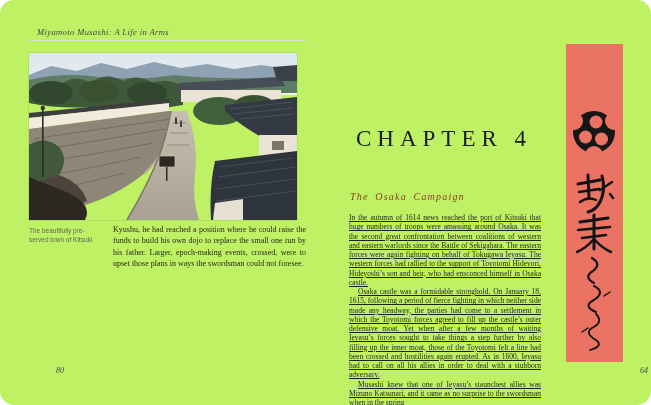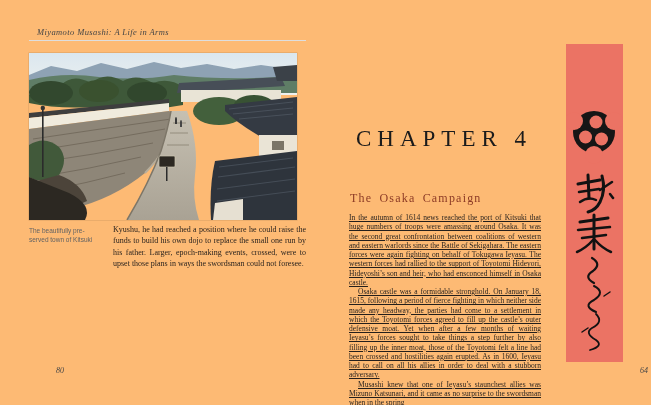--- a/index.html
+++ b/index.html
@@ -1,34 +1,34 @@
 <!DOCTYPE html>
 <html><head>
 <meta charset="utf-8">
 <style>
   html,body{margin:0;padding:0;background:#ffffff;}
-  .spread{position:relative;width:651px;height:405px;background:#fdba74;overflow:hidden;
-          font-family:"Liberation Serif",serif;color:#241f1c;}
+  .spread{position:relative;width:651px;height:405px;background:#bef264;overflow:hidden;
+          font-family:"Liberation Serif",serif;color:#241f1c;border-radius:14px;}
 
   .running-header{position:absolute;left:37px;top:27px;font-style:italic;font-size:8.5px;
                   letter-spacing:.4px;color:#454545;}
   .header-rule{position:absolute;left:29px;top:40px;width:277px;height:1px;background:#dedede;}
 
   .photo-frame{position:absolute;left:29px;top:53px;width:268px;height:167px;box-shadow:0 0 0 .5px rgba(0,0,0,.15);}
   .caption{position:absolute;left:29px;top:226px;width:86px;font-family:"Liberation Sans",sans-serif;
            font-size:6.5px;line-height:9px;color:#636363;}
   .body-left{position:absolute;left:113px;top:224px;width:193px;font-size:8px;line-height:11.3px;
              text-align:justify;}
   .pagenum{position:absolute;font-style:italic;font-size:8px;color:#474747;padding-left:28px;}
   .pagenum-left{left:28px;top:366px;}
   .pagenum-right{left:606px;top:366px;width:20px;text-align:center;}
 
   .chapter-heading{position:absolute;left:356px;top:126px;font-family:"Liberation Serif",serif;
                    font-size:23px;font-weight:400;letter-spacing:6px;color:#1b1b1b;text-align:right;}
-  .section-heading{position:absolute;left:350px;top:191px;font-size:12px;
+  .section-heading{position:absolute;left:350px;top:191px;font-style:italic;font-size:10px;
                    letter-spacing:1.2px;word-spacing:3px;color:#8c3a25;}
   .body-right{position:absolute;left:349px;top:213px;width:192px;font-size:7.5px;line-height:9.25px;
               text-align:justify;}
   .body-right p{margin:0;text-decoration:underline;}
   .body-right p.indented{text-indent:9px;}
 
   .banner{position:absolute;left:566px;top:44px;width:57px;height:318px;background:#eb7364;}
   .banner svg{display:block;}
 </style>
 </head>

